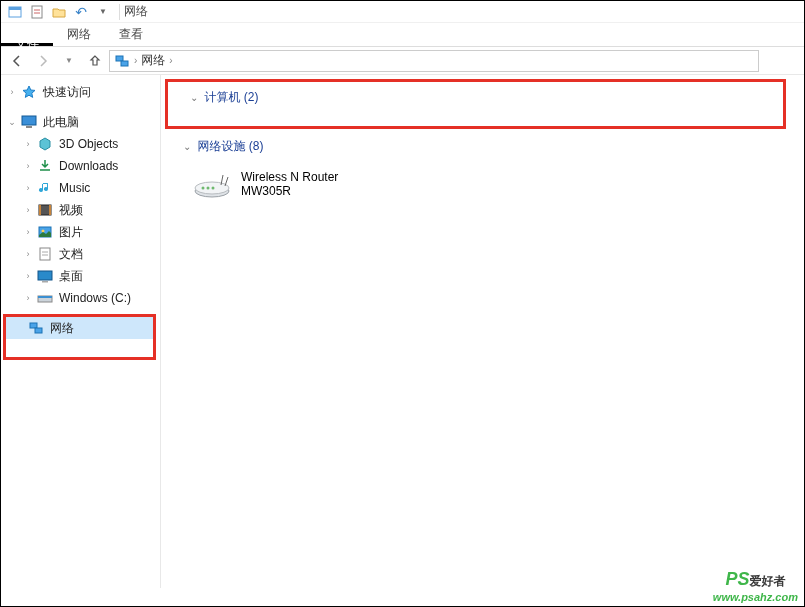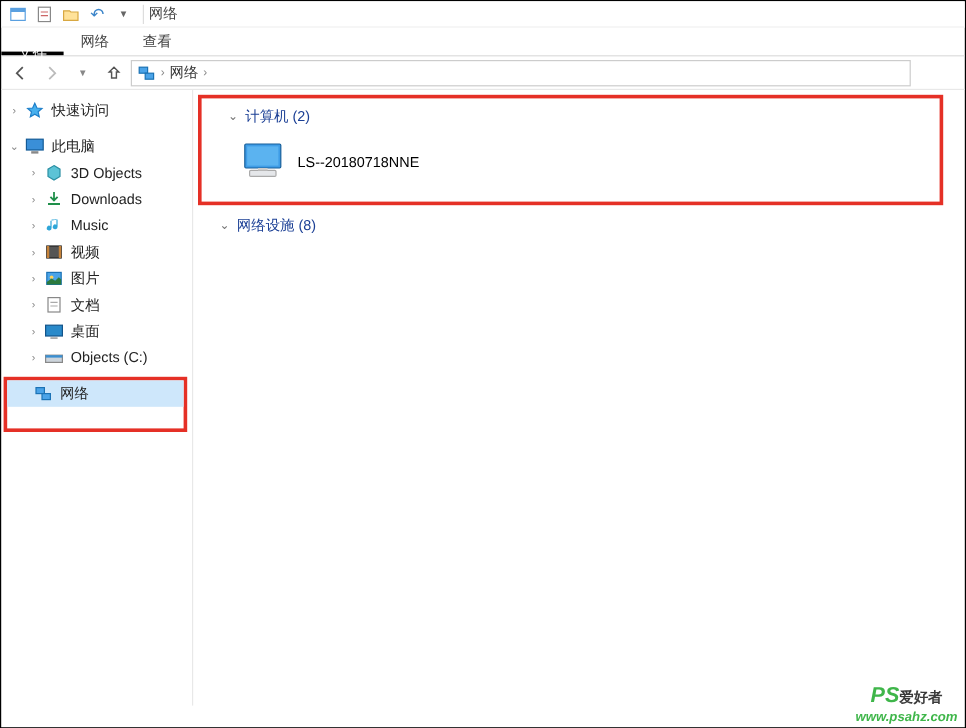--- a/index.html
+++ b/index.html
@@ -193,21 +193,21 @@
         <span>桌面</span>
       </div>
     <div class="tree-item d1">
         <span class="tw">›</span>
         <span class="ico">
           <svg width="16" height="16">
             <rect x="1" y="6" width="14" height="6" fill="#ccd4db" stroke="#888"></rect>
             <rect x="1" y="6" width="14" height="2" fill="#3b8fd1"></rect>
           </svg>
         </span>
-        <span>Objects (C:)</span>
+        <span>Windows (C:)</span>
       </div>
     <div style="height:2px"></div>
     <div class="red-box-side">
       <div class="tree-item selected" style="padding-left:22px;">
         <span class="ico">
             <svg width="16" height="16">
               <rect x="2" y="3" width="7" height="5" fill="#4aa3e8" stroke="#1b72b5"></rect>
               <rect x="7" y="8" width="7" height="5" fill="#4aa3e8" stroke="#1b72b5"></rect>
             </svg>
           </span>
@@ -216,37 +216,44 @@
     </div>
   </div>
 
   <div class="content">
     <div class="red-box-content">
       <div class="group-hdr">
         <span class="gtw">⌄</span>
         <span>计算机 (2)</span>
       </div>
       <div class="items-row">
-        <div class="item">
-          <div class="bigico">
-            <svg width="42" height="42">
-                <rect x="6" y="6" width="30" height="20" rx="1" fill="#3e9ce6" stroke="#175f9a"></rect>
-                <rect x="8" y="8" width="26" height="16" fill="#5bb3f0"></rect>
-                <rect x="10" y="28" width="22" height="5" rx="1" fill="#e5e7ea" stroke="#aaa"></rect>
-                <rect x="17" y="26" width="8" height="2" fill="#ccc"></rect>
-              </svg>
-          </div>
-          <span class="label">LS--20180718NNE</span>
-        </div>
       </div>
     </div>
 
     <div class="group-hdr">
       <span class="gtw">⌄</span>
       <span>网络设施 (8)</span>
     </div>
+    <div class="items-row">
+      <div class="item">
+        <div class="bigico">
+          <svg width="42" height="42">
+              <ellipse cx="21" cy="28" rx="17" ry="6" fill="#dfe3e7" stroke="#9aa0a6"></ellipse>
+              <ellipse cx="21" cy="25" rx="17" ry="6" fill="#f2f4f6" stroke="#b8bcc0"></ellipse>
+              <circle cx="12" cy="25" r="1.5" fill="#6fb96f"></circle>
+              <circle cx="17" cy="25" r="1.5" fill="#6fb96f"></circle>
+              <circle cx="22" cy="25" r="1.5" fill="#6fb96f"></circle>
+              <path d="M30 22l2-10M34 23l3-9" stroke="#666" stroke-width="1"></path>
+            </svg>
+        </div>
+        <div>
+          <div class="label">Wireless N Router</div>
+          <div class="label">MW305R</div>
+        </div>
+      </div>
+    </div>
   </div>
 </div>
 
 <div class="watermark">
   <span class="ps">PS</span><span class="cn">爱好者</span><br>
   <span style="font-size:11px;">www.psahz.com</span>
 </div>
 
 </body></html>

